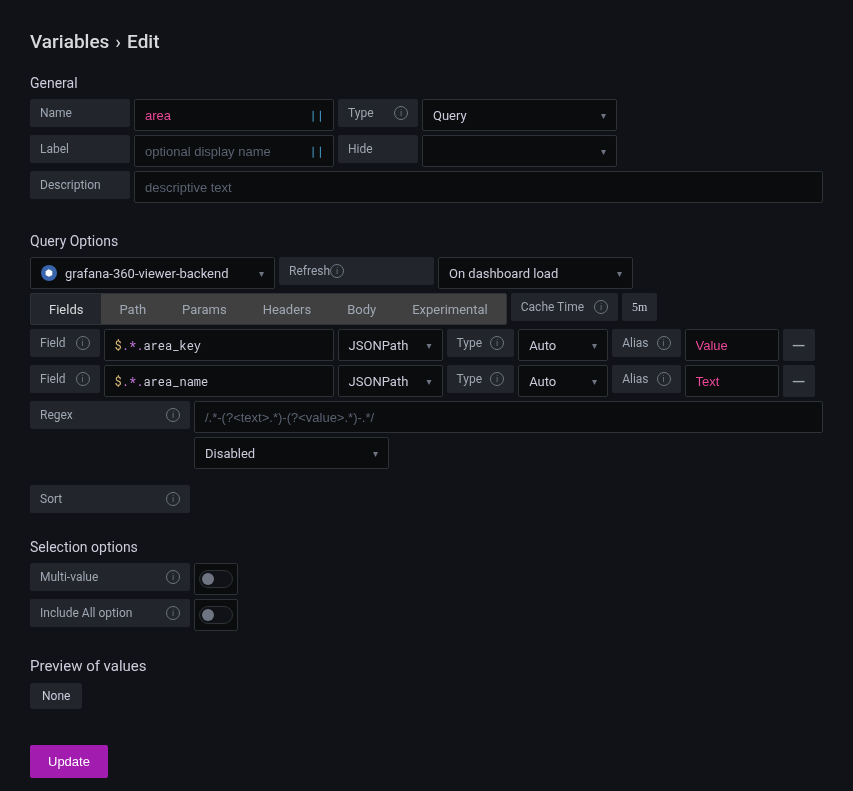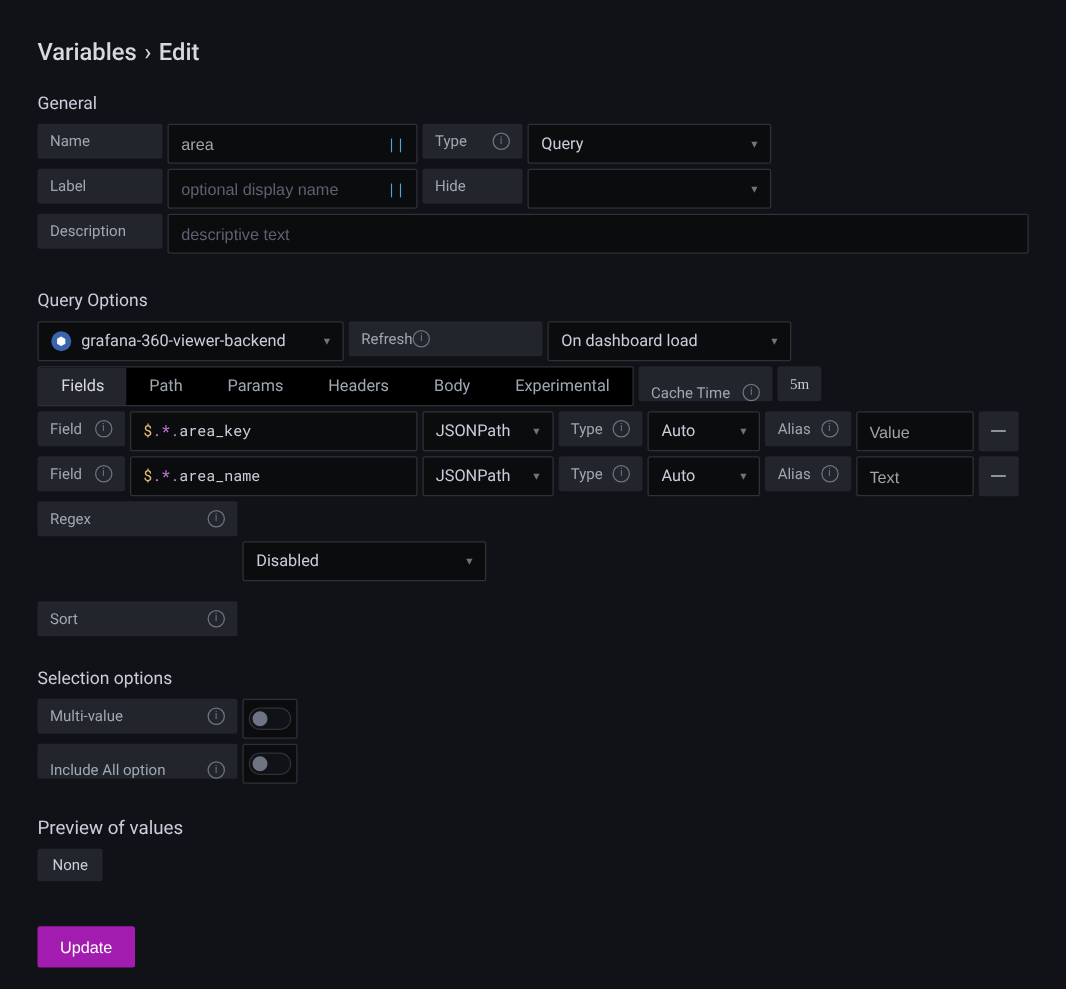--- a/index.html
+++ b/index.html
@@ -33,21 +33,21 @@
     border: 1px solid #2c3235;
     color: #ccccdc;
     height: 32px;
     padding: 0 10px;
     font-size: 13px;
     border-radius: 2px;
     display:flex; align-items:center;
     flex-shrink:0;
   }
   .input-box input {
-    background: transparent; border: none; outline: none; color: #a3a3a3;
+    background: transparent; border: none; outline: none; color: #ec4899;
     font-size: 13px; width: 100%; height:100%;
   }
   .input-box input::placeholder { color: #5a6171; }
   .input-box .template-ic { margin-left:auto; color:#4aa7d6; font-size:11px; letter-spacing:-2px; padding-left:6px;}
 
   .select {
     background: #0b0c0e;
     border: 1px solid #2c3235;
     color: #ccccdc;
     height: 32px;
@@ -59,21 +59,21 @@
     flex-shrink:0;
   }
   .select .chev { color:#6e7481; font-size:10px; margin-left:10px;}
   .info-icon {
     width:14px; height:14px; border-radius:50%;
     border:1px solid #6e7481; color:#6e7481;
     display:inline-flex; align-items:center; justify-content:center;
     font-size:9px; font-style:normal; flex-shrink:0;
   }
   .dsource-icon { width:16px;height:16px; background:#3865ab; border-radius:50%; display:inline-flex; align-items:center;justify-content:center; color:#fff; font-size:9px; margin-right:8px;}
-  .tabs { display:flex; background:#000000; border:1px solid #2c3235; border-radius:2px; height:32px; overflow:hidden;}
+  .tabs { display:flex; background:#404040; border:1px solid #2c3235; border-radius:2px; height:32px; overflow:hidden;}
   .tab { padding:0 18px; display:flex; align-items:center; color:#9fa7b3; cursor:pointer; font-size:13px;}
   .tab.active { background:#22252b; color:#d8d9da;}
   .tabs-wrap { display:flex; gap:4px; margin-bottom:4px; align-items:stretch;}
   .mono { font-family: "Roboto Mono", Menlo, monospace; font-size:12px;}
   .mono .dollar { color:#e5c07b;}
   .mono .dot { color:#c678dd;}
   .mono .star { color:#c678dd;}
   .btn-remove {
     background:#22252b; width:32px; height:32px; display:flex; align-items:center; justify-content:center;
     color:#9fa7b3; border-radius:2px; cursor:pointer; font-size:18px; font-weight:400;
@@ -168,21 +168,21 @@
 
 <div class="tabs-wrap">
   <div class="tabs" style="flex-grow:0;">
     <div class="tab active">Fields</div>
     <div class="tab">Path</div>
     <div class="tab">Params</div>
     <div class="tab">Headers</div>
     <div class="tab">Body</div>
     <div class="tab">Experimental</div>
   </div>
-  <div class="label-chip" style="min-width:auto;justify-content:space-between;gap:10px;align-items:flex-end;">
+  <div class="label-chip" style="min-width:auto;justify-content:space-between;gap:10px;">
     <span>Cache Time</span>
       <span class="info-icon">i</span>
   </div>
   <div class="label-chip" style="min-width:auto;font-family:Liberation Serif, serif;">
     <span style="color:#ccccdc;">5m</span>
   </div>
 </div>
 
 <div class="row">
   <div class="label-chip small" style="justify-content:space-between;gap:10px;min-width:64px;">
@@ -250,20 +250,23 @@
       <input value="Text" style="">
     </div>
   <div class="btn-remove">—</div>
 </div>
 
 <div class="row">
   <div class="label-chip" style="min-width:160px;justify-content:space-between;">
       <span>Regex</span>
       <span class="info-icon">i</span>
     </div>
+  <div class="input-box grow">
+    <input placeholder="/.*-(?&lt;text&gt;.*)-(?&lt;value&gt;.*)-.*/" style="">
+  </div>
 </div>
 
 <div class="row">
   <div class="label-chip" style="min-width:160px;justify-content:space-between;margin-top:48px;">
       <span>Sort</span>
       <span class="info-icon">i</span>
     </div>
   <div class="select" style="width:195px;">
       <span>Disabled</span>
       <span class="chev">▾</span>
@@ -275,21 +278,21 @@
 <div class="row">
   <div class="label-chip" style="min-width:160px;justify-content:space-between;">
       <span>Multi-value</span>
       <span class="info-icon">i</span>
     </div>
   <div class="toggle-wrap">
       <div class="toggle"></div>
     </div>
 </div>
 <div class="row">
-  <div class="label-chip" style="min-width:160px;justify-content:space-between;align-items:flex-end;">
+  <div class="label-chip" style="min-width:160px;justify-content:space-between;">
       <span>Include All option</span>
       <span class="info-icon">i</span>
     </div>
   <div class="toggle-wrap">
       <div class="toggle"></div>
     </div>
 </div>
 
 <h2 class="section" style="margin-top:26px;font-size:15px;">Preview of values</h2>
 <div style="margin-top:8px;">

